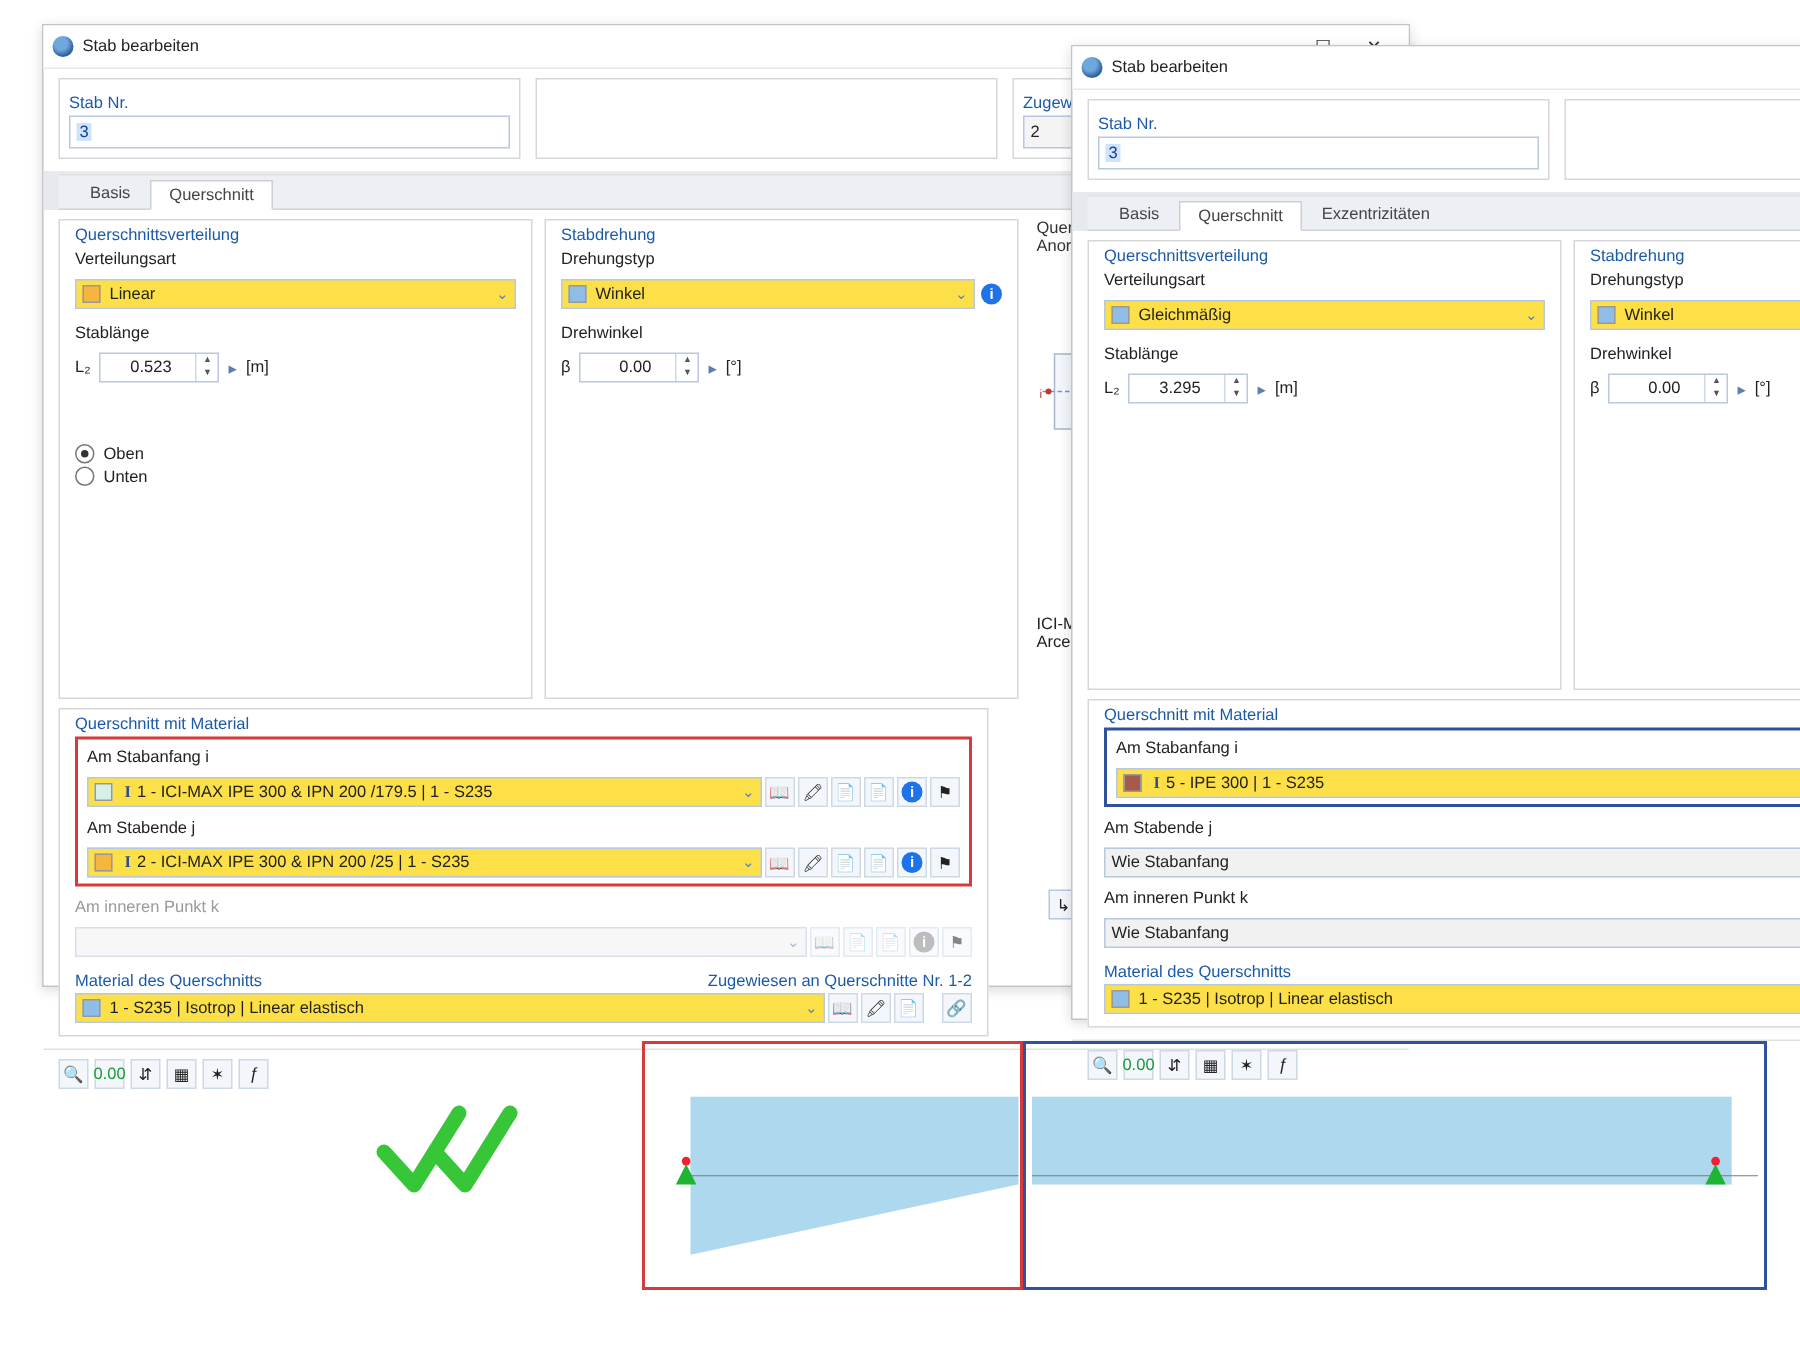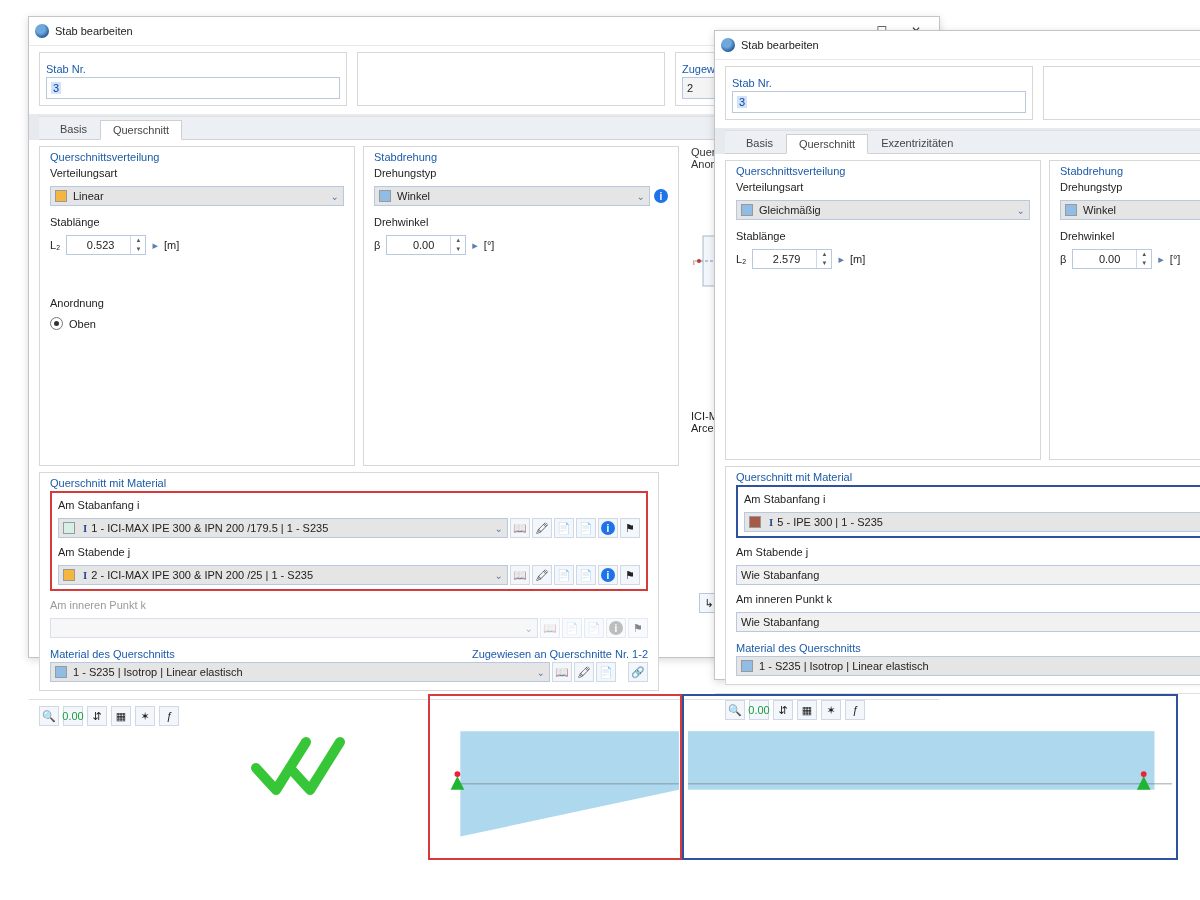--- a/index.html
+++ b/index.html
@@ -37,21 +37,21 @@
   .win-btn {
     width: 34px; height: 24px; display:flex; align-items:center; justify-content:center;
     font-size: 12px; color:#333; cursor: default;
   }
   .content { padding: 6px 10px 8px; }
   .row { display: flex; gap: 8px; }
   .panel-border { border: 1px solid #d7d7d7; background: #fff; }
   .subh { color:#1b5aa8; padding: 4px 0 2px; }
   .field-label { color:#222; padding: 2px 0 7px; }
   .combo {
-    height: 20px; border: 1px solid #b8c8de; background: #e5e5e5;
+    height: 20px; border: 1px solid #b8c8de; background: #fde047;
     display:flex; align-items:center; padding: 0 4px; position: relative;
     box-sizing: border-box;
   }
   .combo .sw { width:10px;height:10px; margin-right:6px; border:1px solid #999; flex:0 0 auto;}
   .combo .chev { margin-left:auto; color:#5a7fb0; font-size:10px; padding-left:6px;}
   .icon-btn {
     width: 20px; height: 20px; border:1px solid #cfd9e6; background:#f3f7fc;
     display:inline-flex; align-items:center; justify-content:center; font-size:11px;
     box-sizing: border-box;
   }
@@ -145,24 +145,27 @@
             <div class="sp">
                 <div>▲</div>
                 <div>▼</div>
               </div>
           </div>
           <span style="color:#5a7fb0;">▸</span>
           <span>[m]</span>
         </div>
 
         <div style="height:40px;"></div>
-        <div class="field-label">Anordnung</div>
         <div class="radio">
             <span class="dot on"></span>
             <span>Oben</span>
+          </div>
+        <div class="radio">
+            <span class="dot"></span>
+            <span>Unten</span>
           </div>
       </div>
 
       <div class="panel-border" style="width:294px; height:310px; padding:0 10px 8px;">
         <div class="subh">Stabdrehung</div>
         <div class="field-label">Drehungstyp</div>
         <div style="display:flex; gap:4px; align-items:center;">
           <div class="combo" style="flex:1;">
             <span class="sw" style="background:#8fbde6;"></span>
             <span>Winkel</span>
@@ -332,21 +335,21 @@
         <div class="combo">
           <span class="sw" style="background:#8fbde6;"></span>
           <span>Gleichmäßig</span>
           <span class="chev">⌄</span>
         </div>
         <div style="height:8px;"></div>
         <div class="field-label">Stablänge</div>
         <div style="display:flex; align-items:center; gap:6px;">
           <span>L₂</span>
           <div class="num">
-            <span>2.579</span>
+            <span>3.295</span>
             <div class="sp">
                 <div>▲</div>
                 <div>▼</div>
               </div>
           </div>
           <span style="color:#5a7fb0;">▸</span>
           <span>[m]</span>
         </div>
       </div>
 

